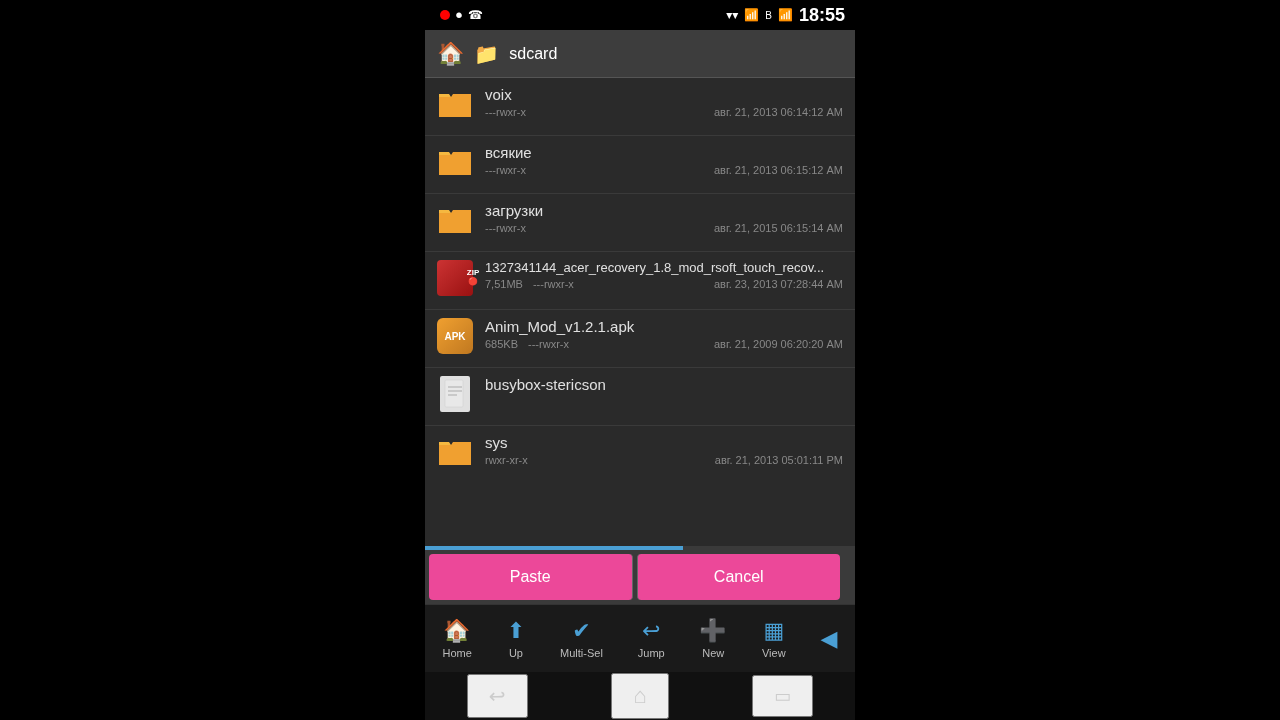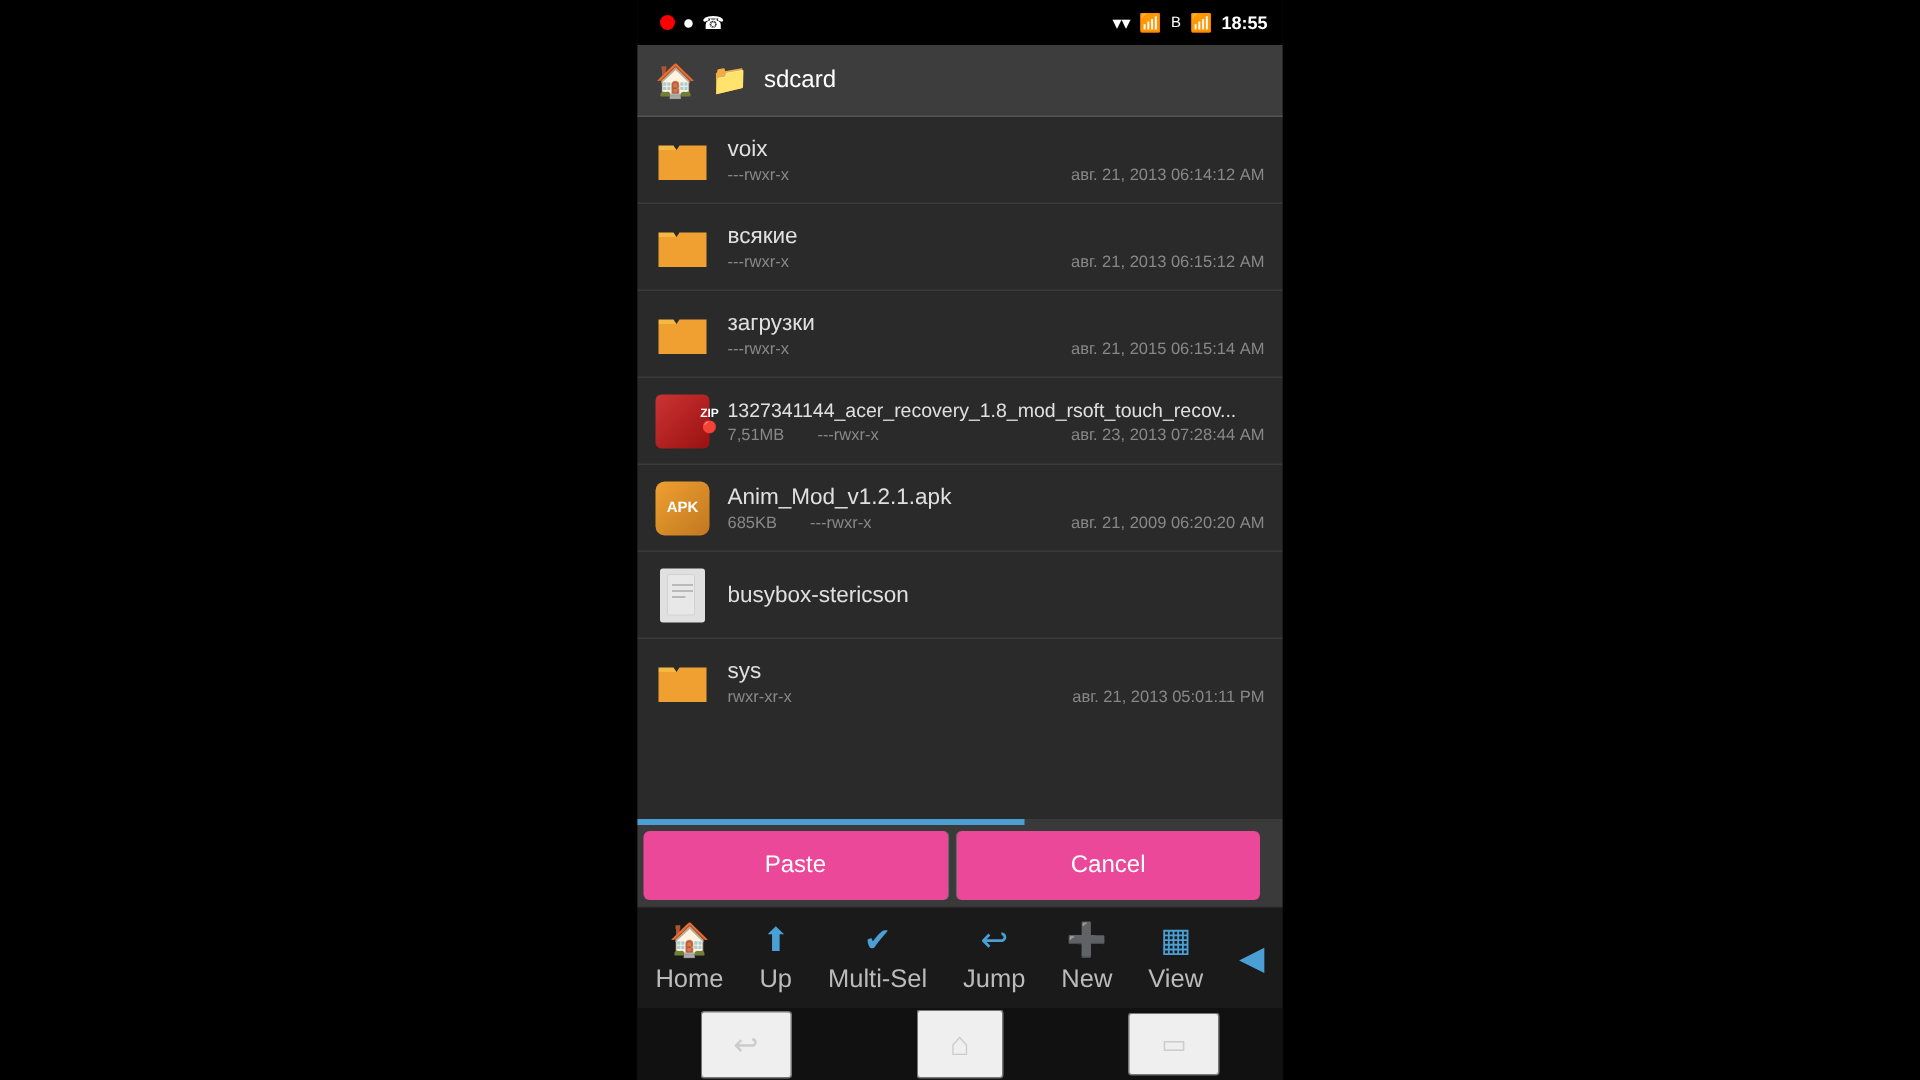--- a/index.html
+++ b/index.html
@@ -36,21 +36,21 @@
       gap: 6px;
       margin-right: auto;
       padding-left: 5px;
     }
     .status-icon {
       color: #fff;
       font-size: 12px;
     }
     .status-time {
       color: #fff;
-      font-size: 12px;
+      font-size: 18px;
       font-weight: bold;
     }
     .record-dot {
       width: 10px;
       height: 10px;
       background: red;
       border-radius: 50%;
     }
     .title-bar {
       background: #3d3d3d;
@@ -72,21 +72,21 @@
       color: #fff;
       font-size: 16px;
     }
     .file-list {
       flex: 1;
       background: #2a2a2a;
       overflow: hidden;
     }
     .file-item {
       display: flex;
-      align-items: center;
+      align-items: flex-start;
       padding: 8px 12px;
       border-bottom: 1px solid #3a3a3a;
       gap: 12px;
       min-height: 58px;
     }
     .file-item:last-child {
       border-bottom: none;
     }
     .file-icon {
       width: 36px;
@@ -101,21 +101,21 @@
       display: flex;
       flex-direction: column;
     }
     .file-name {
       color: #e0e0e0;
       font-size: 15px;
       font-weight: 500;
     }
     .file-meta {
       display: flex;
-      gap: 22px;
+      gap: 10px;
       margin-top: 3px;
     }
     .file-perms {
       color: #888;
       font-size: 11px;
     }
     .file-date {
       color: #888;
       font-size: 11px;
       margin-left: auto;
@@ -197,21 +197,21 @@
       align-items: center;
       gap: 3px;
       cursor: pointer;
       padding: 4px 6px;
     }
     .nav-icon {
       font-size: 22px;
     }
     .nav-label {
       color: #bbb;
-      font-size: 17px;
+      font-size: 11px;
     }
     .home-nav-icon {
       color: #e0e0e0;
     }
     .blue-icon {
       color: #4a9fd4;
     }
     .scroll-indicator {
       height: 4px;
       background: #3a3a3a;

